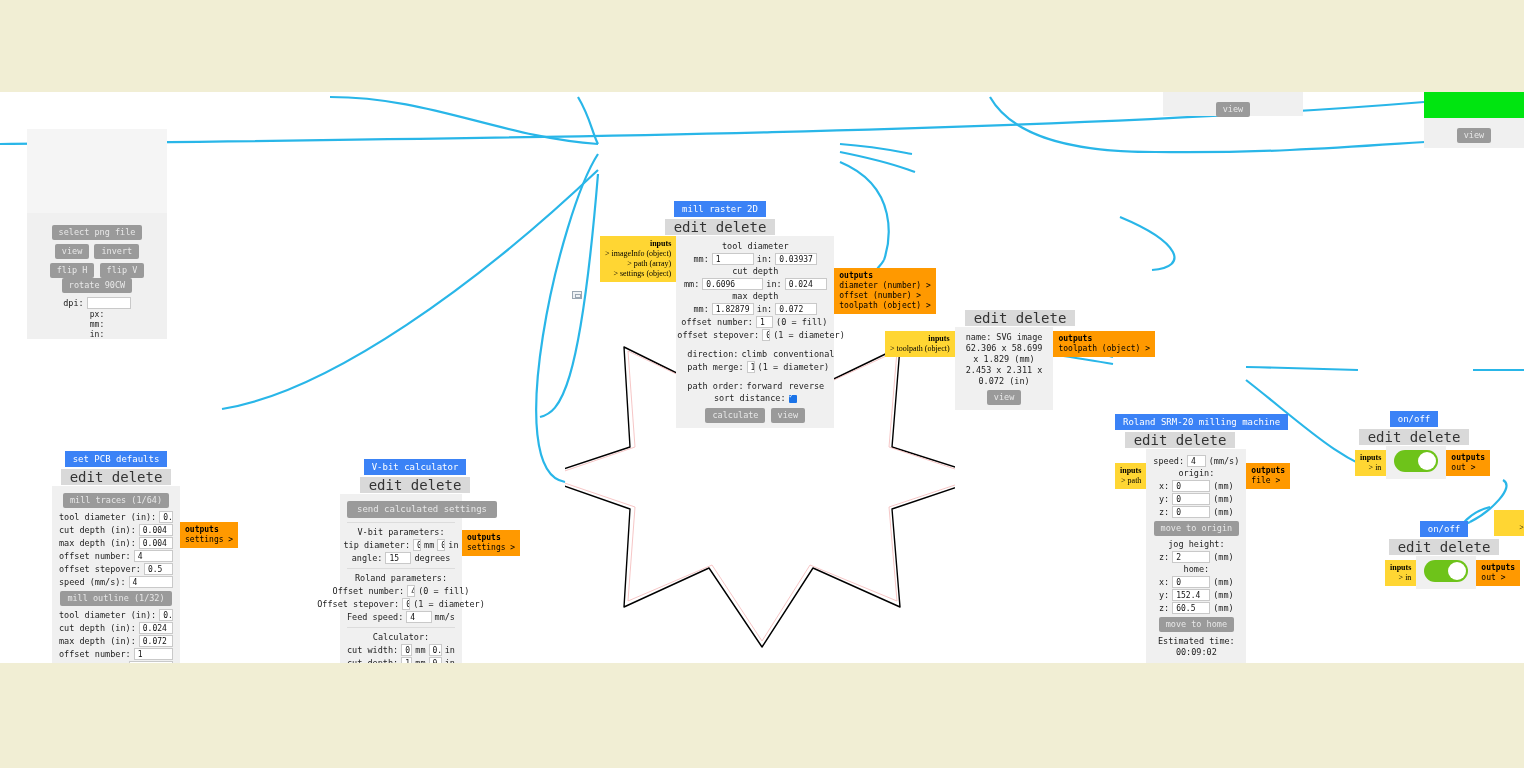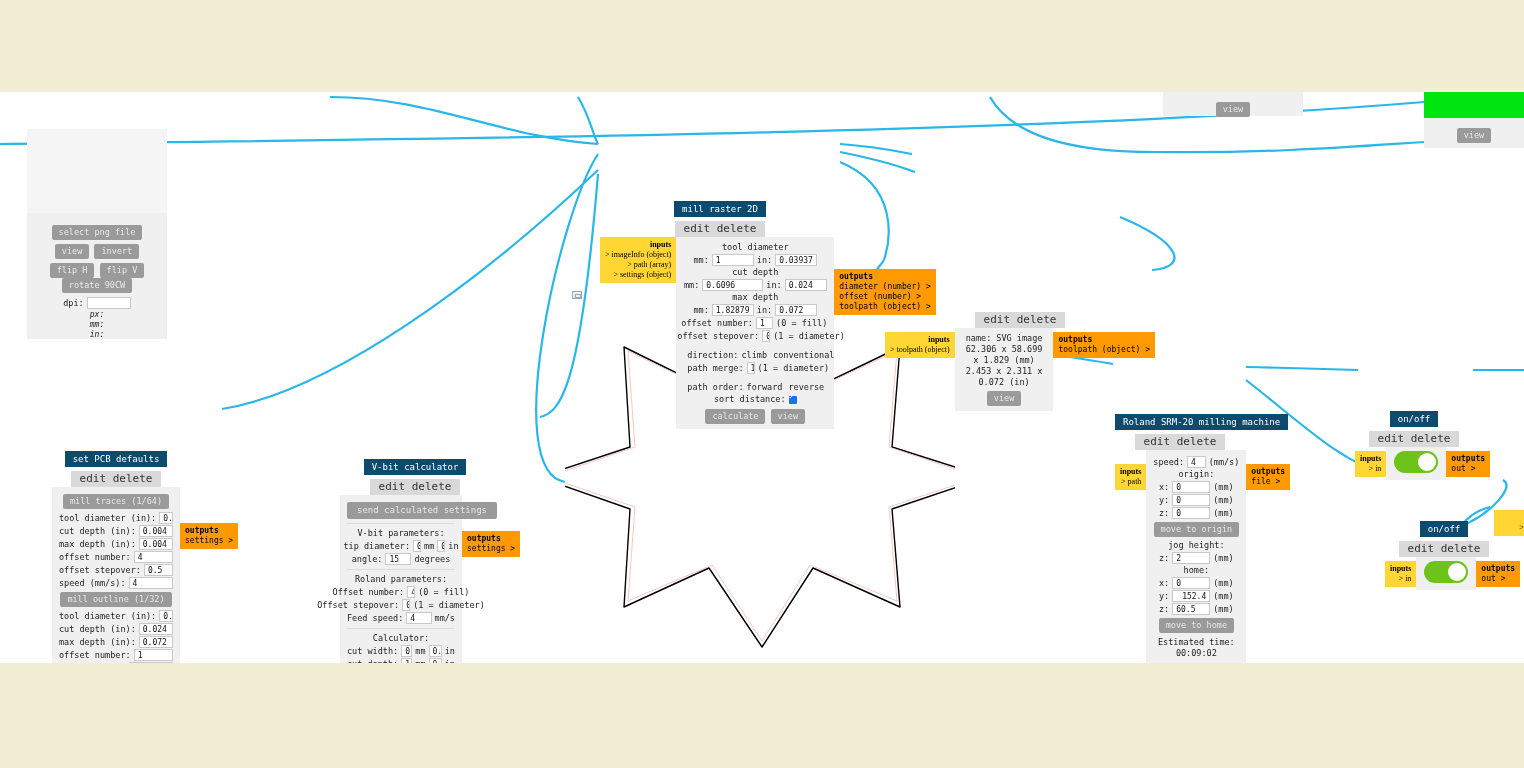--- a/index.html
+++ b/index.html
@@ -17,30 +17,30 @@
   .band-bottom { position:absolute; left:0; top:663px; width:1524px; height:105px; background:#f1eed4; }
   .canvas {
     position:absolute; left:0; top:92px; width:1524px; height:571px;
     background:#ffffff; overflow:hidden;
   }
   #wires { position:absolute; left:0; top:0; width:1524px; height:571px; pointer-events:none; }
 
   
   .node { position:absolute; }
   .title {
-    background:#0c4a6e; color:#ffffff;
+    background:#3b82f6; color:#ffffff;
     font-size:9px; line-height:12px;
     padding:2px 8px; text-align:center;
     display:inline-block; white-space:nowrap;
     letter-spacing:0px;
   }
   .title-wrap { text-align:center; }
   .editdel {
     background:#d9d9d9; color:#333;
-    font-size:11px; line-height:12px;
+    font-size:14px; line-height:12px;
     padding:2px 9px; display:inline-block; white-space:nowrap;
     margin-top:2px;
   }
   .body {
     background:#f0f0f0; padding:5px 7px;
     font-size:8.5px; color:#222; line-height:11px;
   }
   .inputs {
     background:#ffd633; color:#000;
     font-size:8px; line-height:10px;
@@ -184,21 +184,21 @@
         </div>
         <div class="center" style="margin-top:4px;">
           <span class="btn">flip H</span>
           <span class="btn">flip V</span>
           <span class="btn">rotate 90CW</span>
         </div>
         <div class="row" style="margin-top:4px;">
           <span class="lbl">dpi:</span>
           <span class="fld" style="width:44px;"></span>
         </div>
-        <div class="center small8" style="margin-top:1px;font-style:italic;">
+        <div class="center small8" style="margin-top:1px;">
           <div>
             <span>px:</span><span></span>
           </div>
           <div>
             <span>mm:</span><span></span>
           </div>
           <div>
             <span>in:</span><span></span>
           </div>
         </div>
@@ -500,21 +500,21 @@
               <span>(mm)</span>
             </div>
           <div class="center">home:</div>
           <div class="row">
               <span>x:</span>
               <span class="fld" style="width:38px;">0</span>
               <span>(mm)</span>
             </div>
           <div class="row">
               <span>y:</span>
-              <span class="fld" style="width:38px;text-align:right;">152.4</span>
+              <span class="fld" style="width:38px;">152.4</span>
               <span>(mm)</span>
             </div>
           <div class="row">
               <span>z:</span>
               <span class="fld" style="width:38px;">60.5</span>
               <span>(mm)</span>
             </div>
           <div class="center" style="margin:3px 0;">
             <span class="btn">move to home</span>
           </div>

